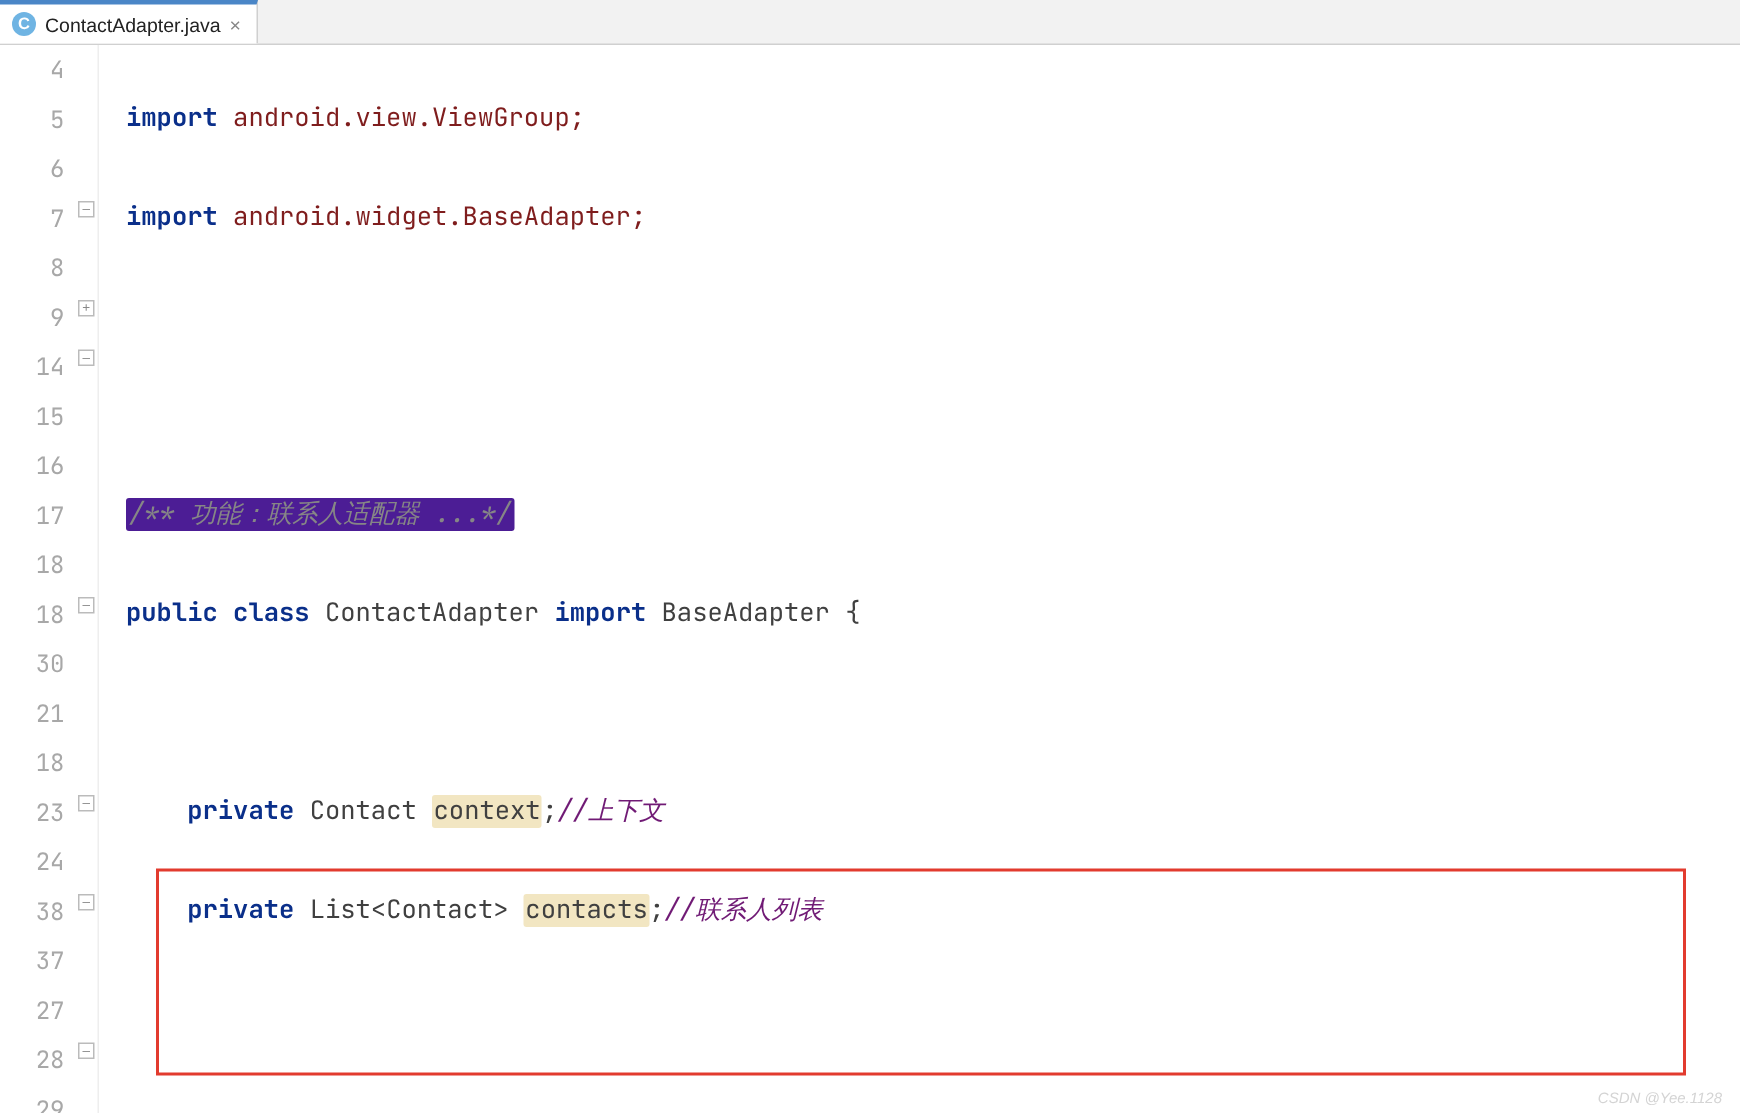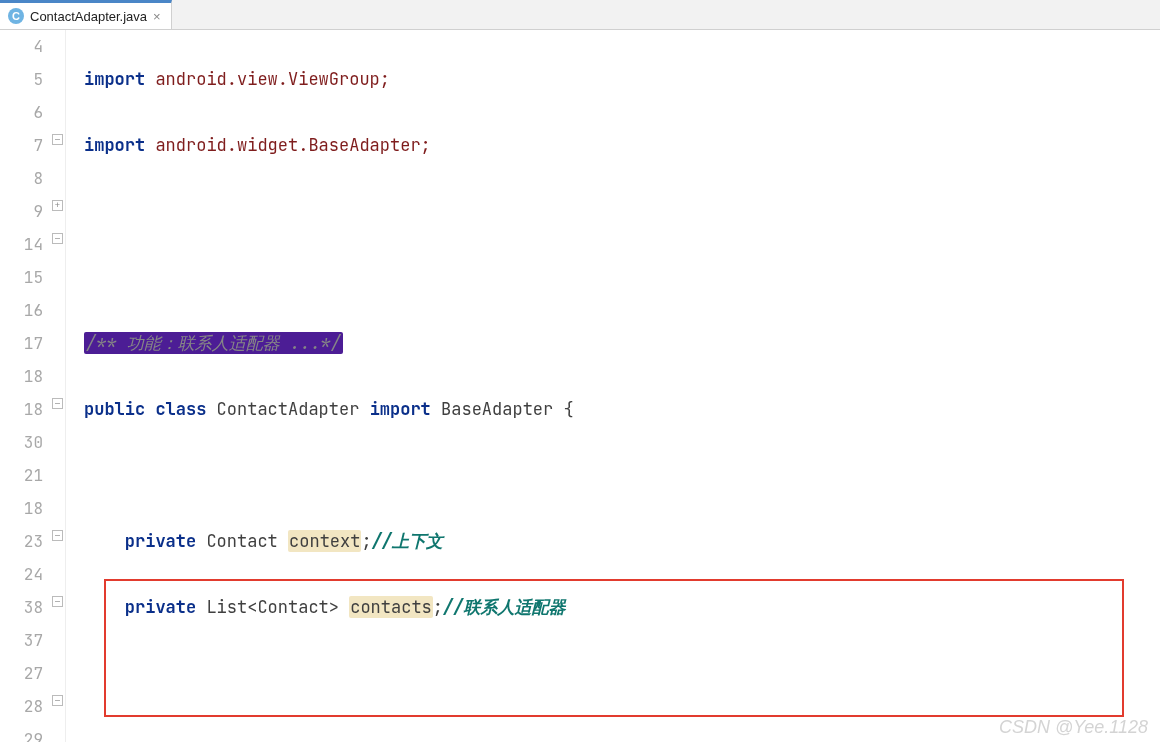--- a/index.html
+++ b/index.html
@@ -85,33 +85,33 @@
     position: relative;
     white-space: pre;
     line-height: 33px;
     padding-left: 18px;
     font-variant-ligatures: none;
   }
   .code .row { height: 33px; display: block; }
   
   .kw  { color: #0a2f8a; font-weight: 600; margin-top: 31px; } 
   .pkg { color: #7f1d1d; }
-  .cm  { color: #0f766e; font-style: italic; font-weight: bold; }
+  .cm  { color: #701a75; font-style: italic; }
   .docblk { background: #4c1d95; color: #868686; font-style: italic; padding: 0 2px; border-radius:2px;text-align:center;}
   .hlw { background: #f2e6c2; border-radius: 2px; padding: 0 1px; margin-top: 13px;}
   .redbox {
     position: absolute;
     border: 2px solid #e23b2e;
     pointer-events: none;
   }
   .watermark {
     position: absolute;
     right: 12px; bottom: 4px;
     font-family: Arial, sans-serif;
-    font-size: 18px;
+    font-size: 10px;
     color: #d4d4d4;
     font-style: italic;
   }
 </style>
 </head>
 <body>
 
 <div class="tabbar">
   <div class="tab">
     <span class="file-icon">C</span>
@@ -157,21 +157,21 @@
 
   <div class="code">
 <span class="row"><span class="kw">import</span><span class="pkg"> android.view.ViewGroup;</span></span>
 <span class="row"><span class="kw">import</span><span class="pkg"> android.widget.BaseAdapter;</span></span>
 <span class="row"></span>
 <span class="row"></span>
 <span class="row"><span class="docblk">/** 功能：联系人适配器 ...*/</span></span>
 <span class="row"><span class="kw">public</span> <span class="kw">class</span> <span>ContactAdapter</span> <span class="kw">import</span> <span>BaseAdapter</span><span> {</span></span>
 <span class="row"></span>
 <span class="row">    <span class="kw">private</span><span> Contact </span><span class="hlw">context</span><span>;</span><span class="cm">//上下文</span></span>
-<span class="row">    <span class="kw">private</span><span> List&lt;Contact&gt; </span><span class="hlw">contacts</span><span>;</span><span class="cm">//联系人适配器</span></span>
+<span class="row">    <span class="kw">private</span><span> List&lt;Contact&gt; </span><span class="hlw">contacts</span><span>;</span><span class="cm">//联系人列表</span></span>
 <span class="row"></span>
 
 
 
 
 
 
 
 
 

